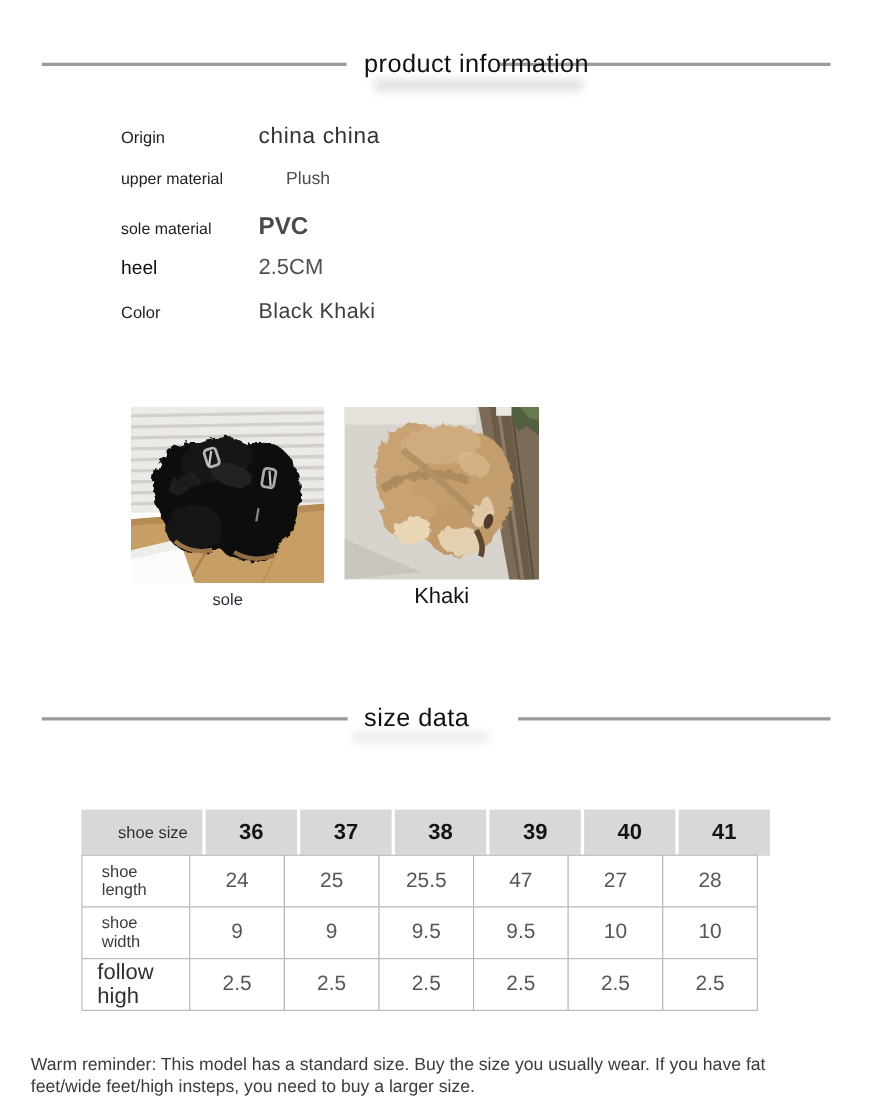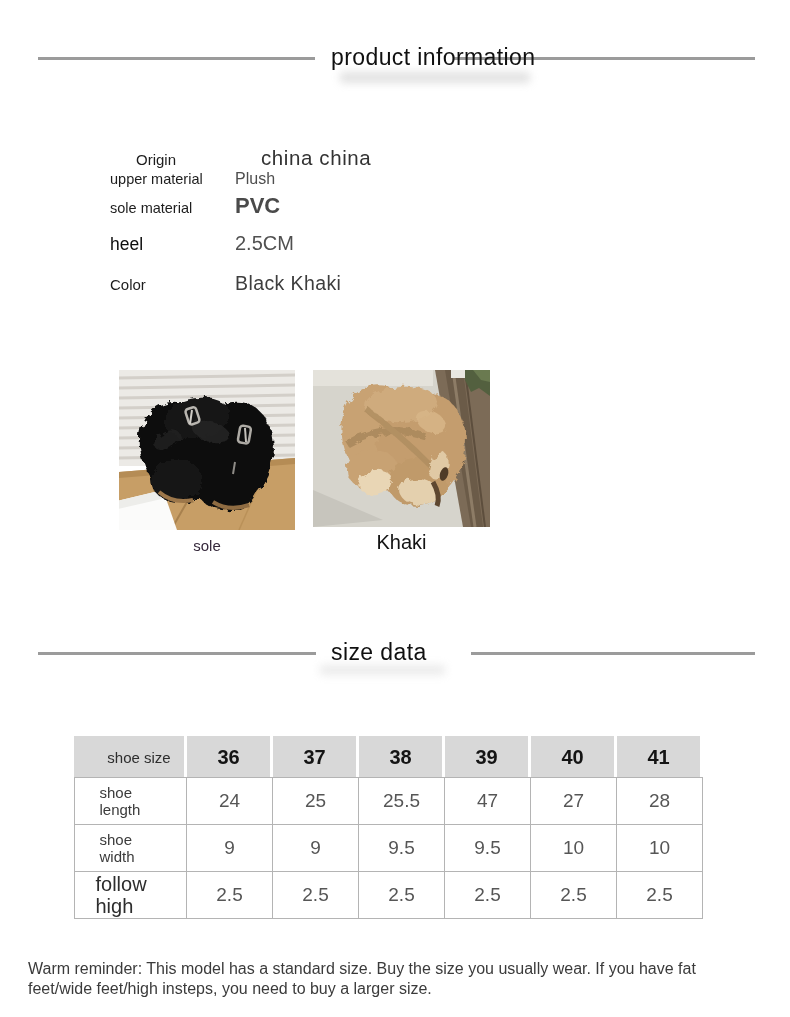--- a/index.html
+++ b/index.html
@@ -23,23 +23,23 @@
 
   #band2-line { top: 652px; }
   #band2-mask { top: 641px; left: 316px; width: 155px; }
   #band2-text { top: 639px; left: 331px; }
   #ghost2 { top: 665px; left: 320px; width: 125px; height: 10px; opacity: .3; }
 
   
   .attr-row { position: absolute; left: 110px; display: flex; align-items: baseline; }
   .attr-label { display: inline-block; width: 125px; color: #1d1d1d; }
   .attr-value { display: inline-block; white-space: nowrap; }
-  #attr-0 { top: 112px; } #attr-0 .attr-label { font-size: 15px; margin-left: 26px; }
-  #attr-0 .attr-value { font-size: 20.5px; color: #333; letter-spacing: .6px; margin-top: 34px; }
-  #attr-1 { top: 170px; } #attr-1 .attr-label { font-size: 14.5px; }
+  #attr-0 { top: 112px; } #attr-0 .attr-label { font-size: 15px; }
+  #attr-0 .attr-value { font-size: 20.5px; color: #333; letter-spacing: .6px; }
+  #attr-1 { top: 154px; gap: 25px; } #attr-1 .attr-label { font-size: 14.5px; }
   #attr-1 .attr-value { font-size: 16px; color: #4e4e4e; }
   #attr-2 { top: 193px; } #attr-2 .attr-label { font-size: 14.5px; }
   #attr-2 .attr-value { font-size: 22px; font-weight: 600; color: #4a4a4a; }
   #attr-3 { top: 232px; } #attr-3 .attr-label { font-size: 17.5px; color: #0e0e0e; }
   #attr-3 .attr-value { font-size: 20px; color: #505050; }
   #attr-4 { top: 272px; } #attr-4 .attr-label { font-size: 15px; }
   #attr-4 .attr-value { font-size: 19.5px; color: #3e3e3e; letter-spacing: .4px; text-align: right; }
 
   
   .photo { position: absolute; overflow: hidden; }
@@ -62,21 +62,21 @@
   .hcell.hsize { width: 83px; font-size: 20px; font-weight: bold; color: #141414; }
   .st-row { display: flex; }
   .st-row .bcell {
     border: 1px solid #b4b4b4; background: #fff;
     display: flex; align-items: center; justify-content: center;
   }
   .st-row { margin-top: -1px; height: 48px; }
   .st-row:first-of-type { margin-top: 1px; }
   .bcell { margin-left: -1px; }
   .bcell:first-child { margin-left: 0; }
-  .bcell.blabel { width: 113px; }
+  .bcell.blabel { width: 99px; }
   .bcell.bval { width: 87px; font-size: 19px; color: #565656; }
   .blabel span { display: inline-block; text-align: left; width: 62px; line-height: 1.15; font-size: 15px; color: #3b3b3b; }
   #row-follow .blabel span { width: 70px; font-size: 20px; color: #2d2d2d; line-height: 1.1; }
 
   
   .reminder {
     position: absolute; left: 28px; top: 959px; width: 732px;
     font-size: 16px; line-height: 20px; color: #3b3b3b;
   }
 </style>

